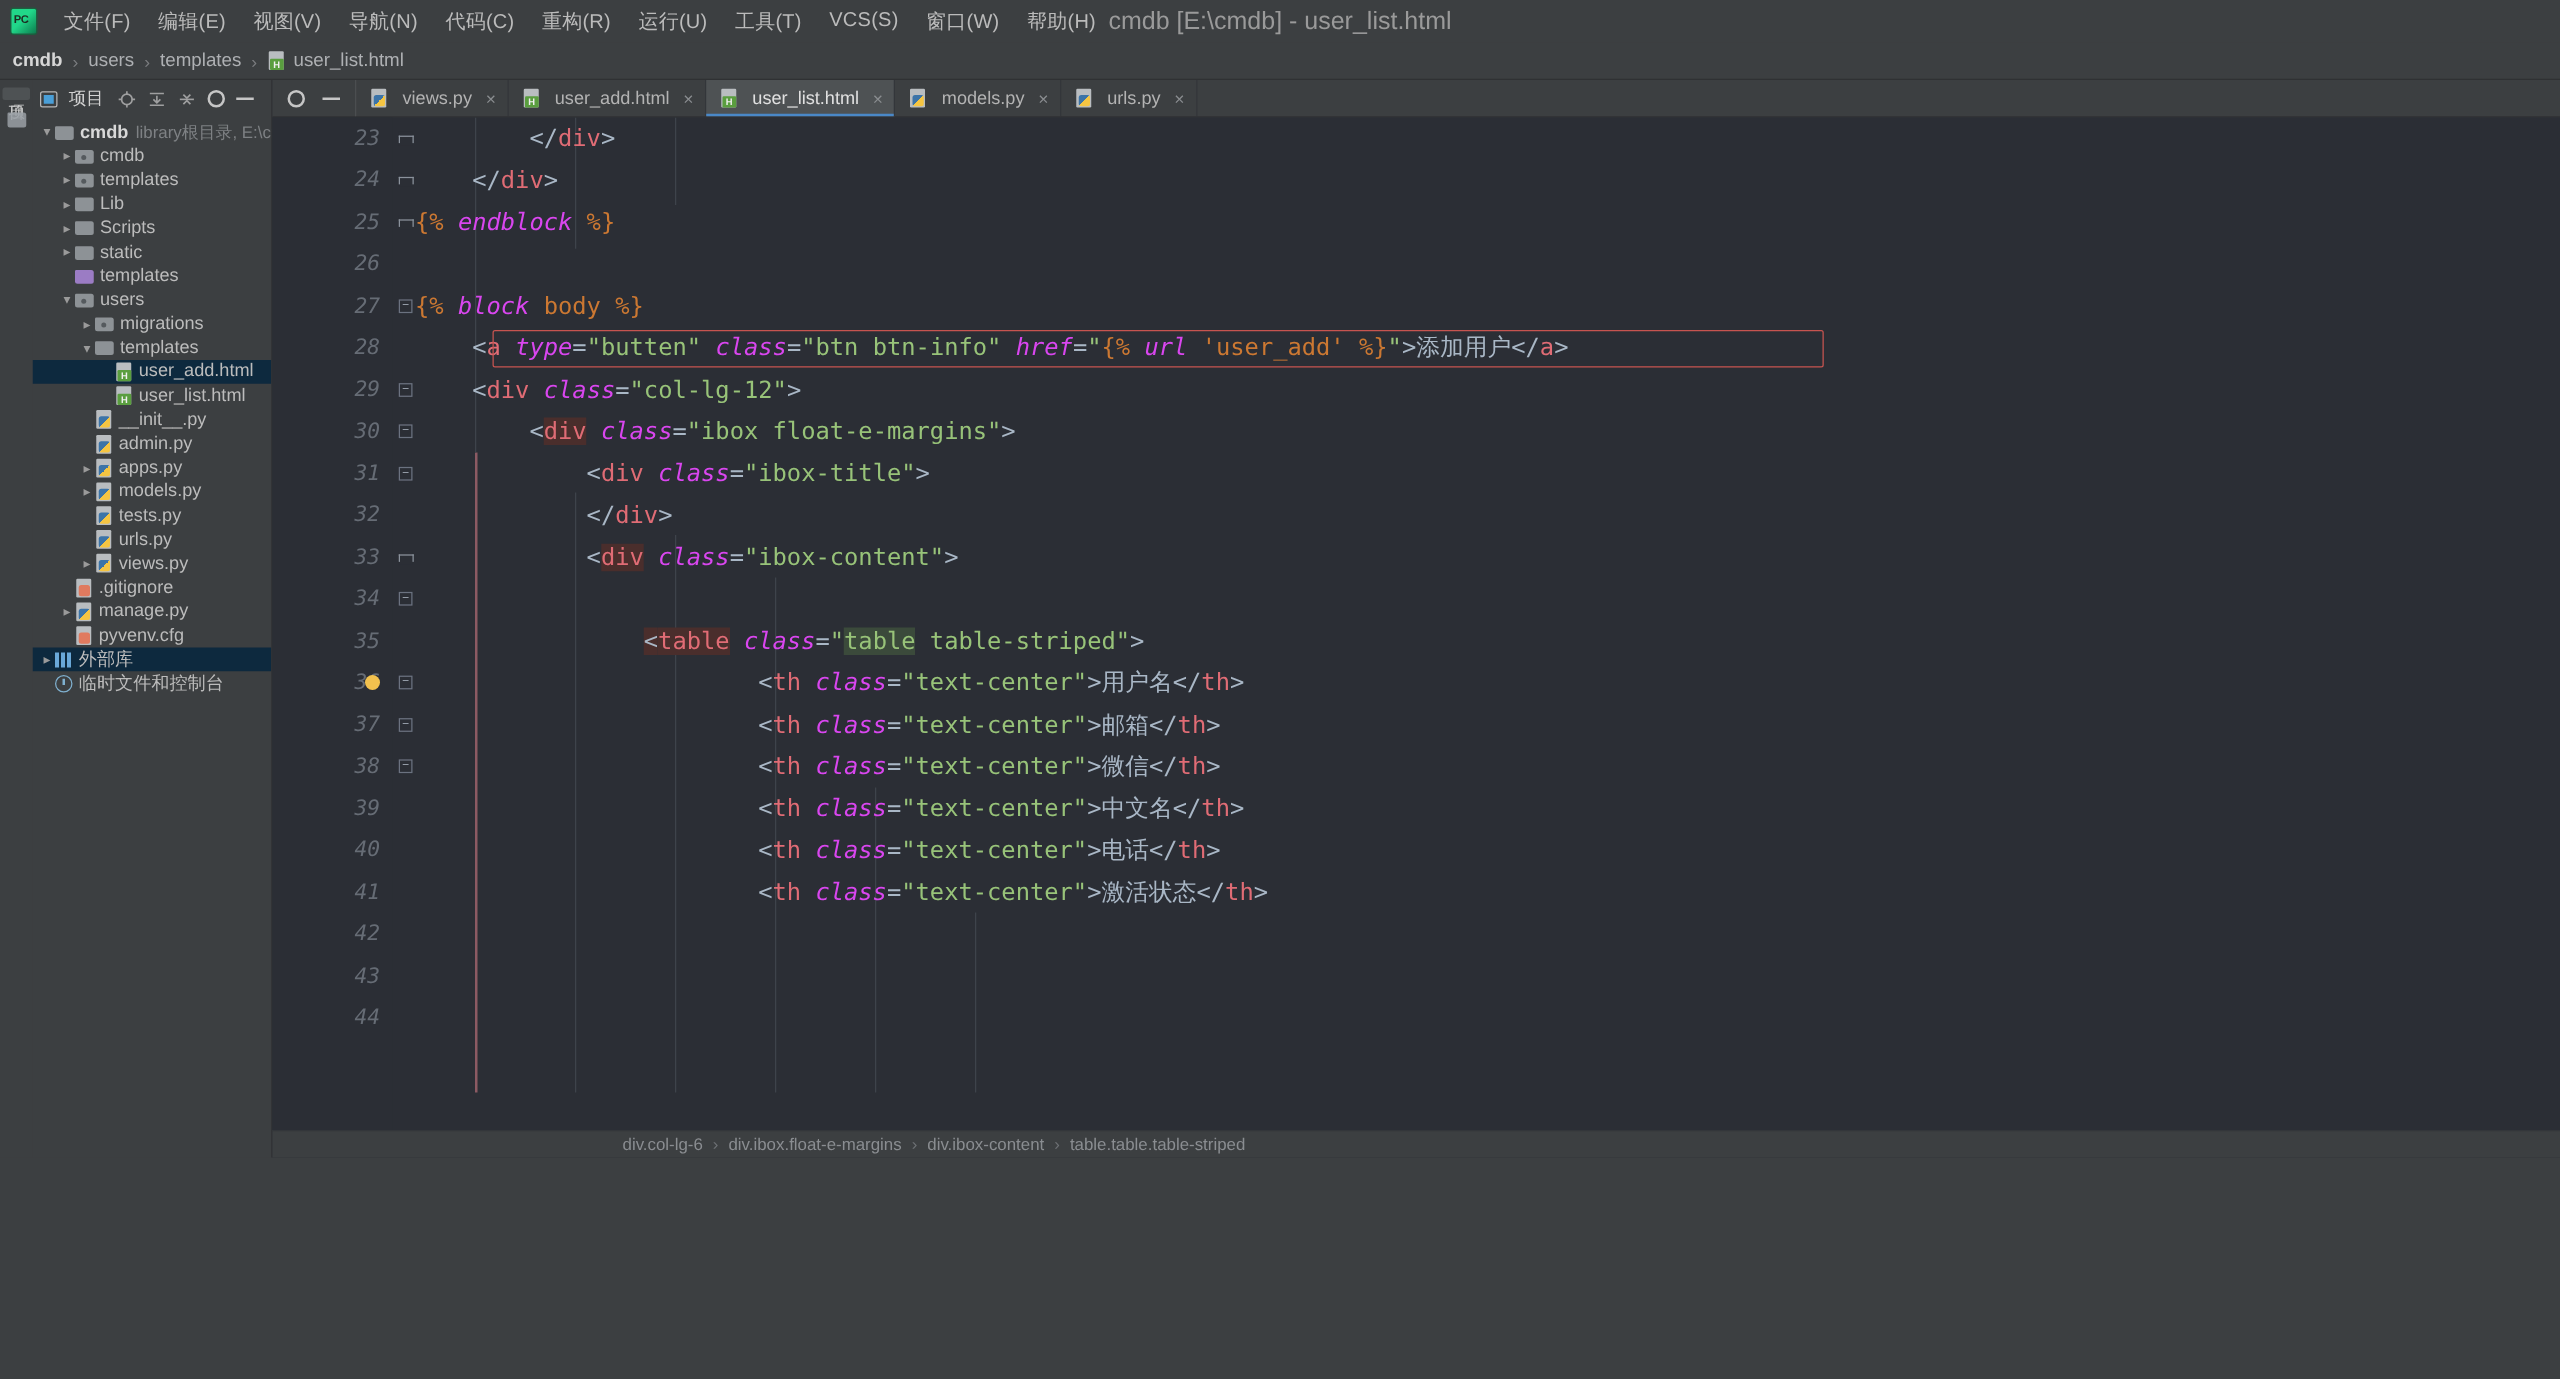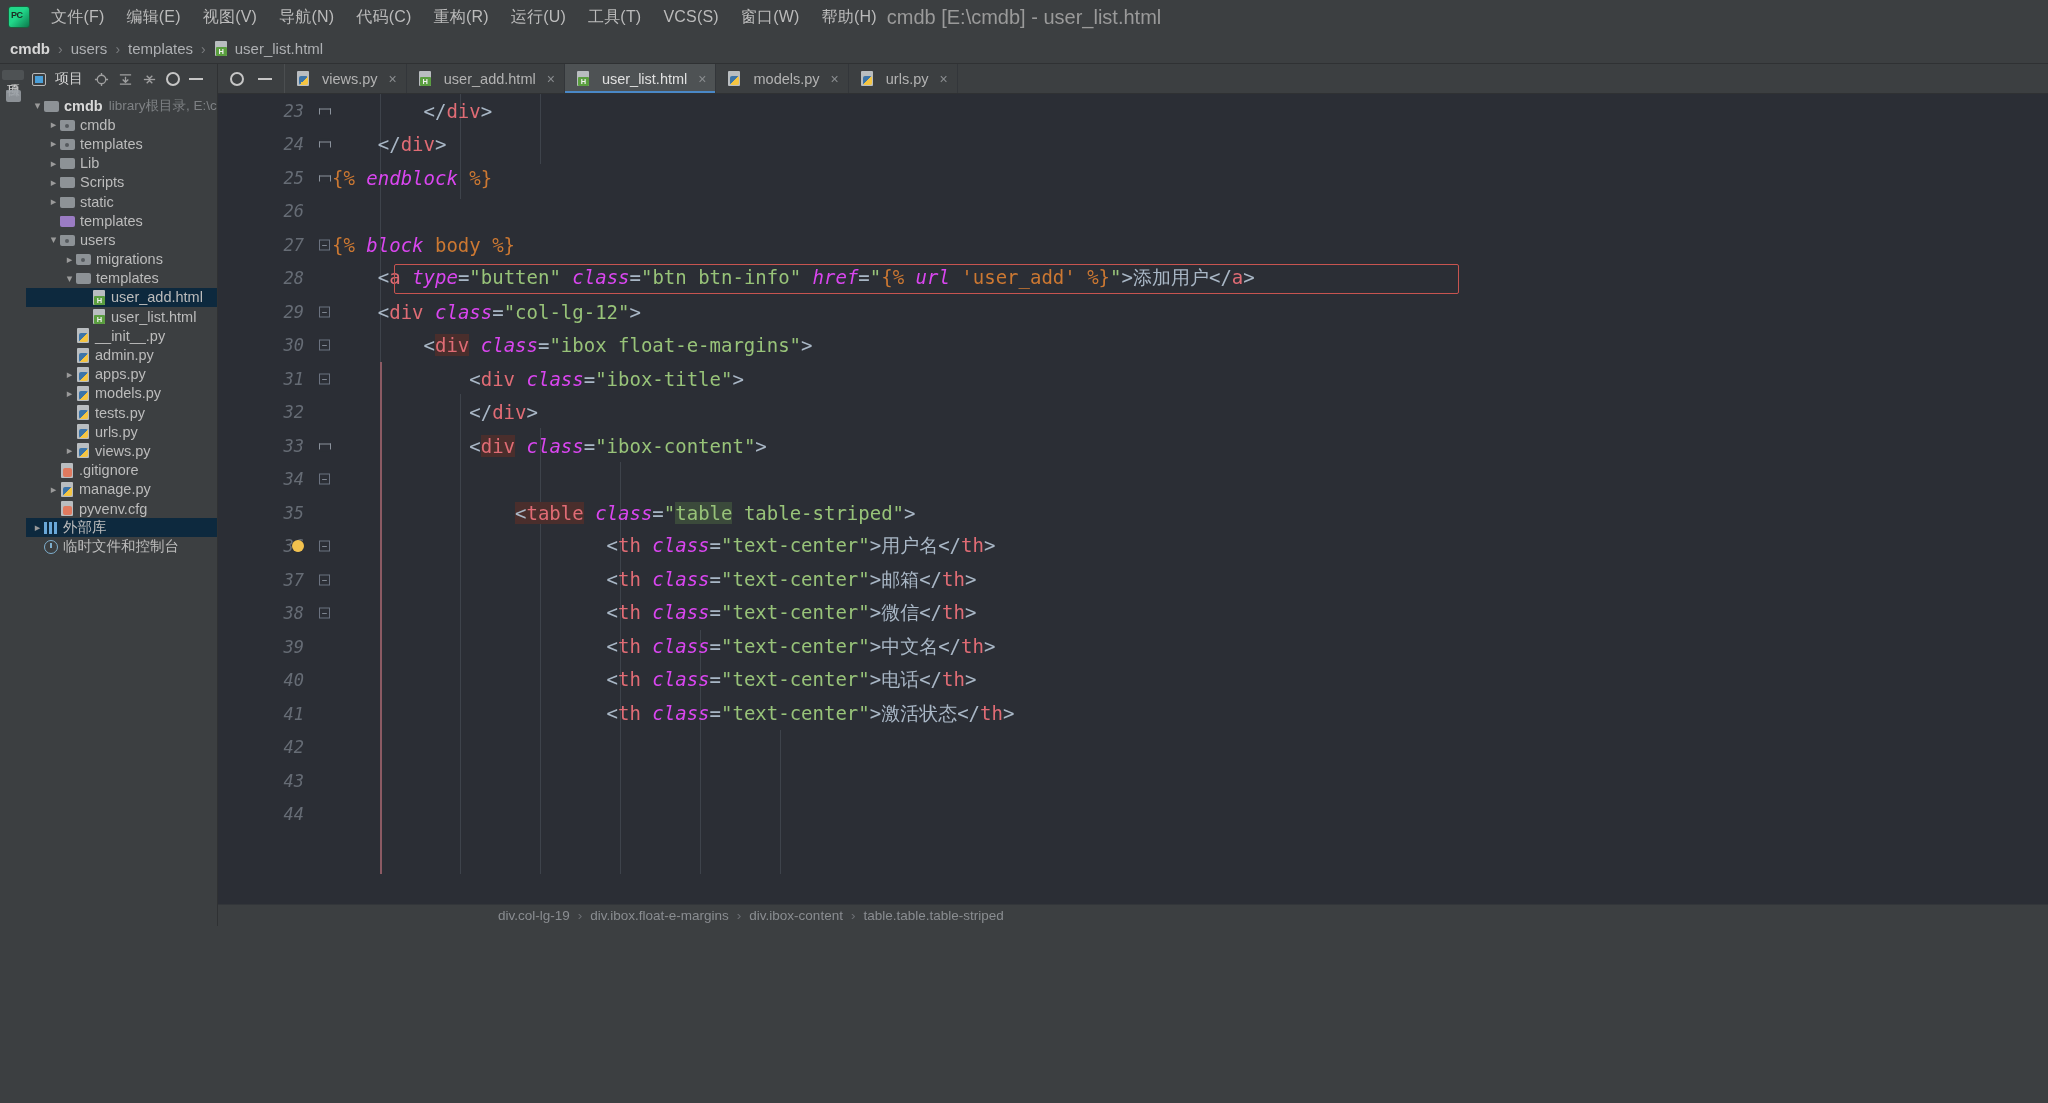--- a/index.html
+++ b/index.html
@@ -547,21 +547,21 @@
             <div class="cline"><span style="padding-left:18px;"><span class="t-txt">                        </span><span class="t-punc">&lt;</span><span class="t-tag">th</span><span class="t-txt"> </span><span class="t-attr">class</span><span class="t-punc">=</span><span class="t-str">"text-center"</span><span class="t-punc">&gt;</span><span class="t-txt">用户名</span><span class="t-punc">&lt;/</span><span class="t-tag">th</span><span class="t-punc">&gt;</span></span></div>
             <div class="cline"><span style="padding-left:18px;"><span class="t-txt">                        </span><span class="t-punc">&lt;</span><span class="t-tag">th</span><span class="t-txt"> </span><span class="t-attr">class</span><span class="t-punc">=</span><span class="t-str">"text-center"</span><span class="t-punc">&gt;</span><span class="t-txt">邮箱</span><span class="t-punc">&lt;/</span><span class="t-tag">th</span><span class="t-punc">&gt;</span></span></div>
             <div class="cline"><span style="padding-left:18px;"><span class="t-txt">                        </span><span class="t-punc">&lt;</span><span class="t-tag">th</span><span class="t-txt"> </span><span class="t-attr">class</span><span class="t-punc">=</span><span class="t-str">"text-center"</span><span class="t-punc">&gt;</span><span class="t-txt">微信</span><span class="t-punc">&lt;/</span><span class="t-tag">th</span><span class="t-punc">&gt;</span></span></div>
             <div class="cline"><span style="padding-left:18px;"><span class="t-txt">                        </span><span class="t-punc">&lt;</span><span class="t-tag">th</span><span class="t-txt"> </span><span class="t-attr">class</span><span class="t-punc">=</span><span class="t-str">"text-center"</span><span class="t-punc">&gt;</span><span class="t-txt">中文名</span><span class="t-punc">&lt;/</span><span class="t-tag">th</span><span class="t-punc">&gt;</span></span></div>
             <div class="cline"><span style="padding-left:18px;"><span class="t-txt">                        </span><span class="t-punc">&lt;</span><span class="t-tag">th</span><span class="t-txt"> </span><span class="t-attr">class</span><span class="t-punc">=</span><span class="t-str">"text-center"</span><span class="t-punc">&gt;</span><span class="t-txt">电话</span><span class="t-punc">&lt;/</span><span class="t-tag">th</span><span class="t-punc">&gt;</span></span></div>
             <div class="cline"><span style="padding-left:18px;"><span class="t-txt">                        </span><span class="t-punc">&lt;</span><span class="t-tag">th</span><span class="t-txt"> </span><span class="t-attr">class</span><span class="t-punc">=</span><span class="t-str">"text-center"</span><span class="t-punc">&gt;</span><span class="t-txt">激活状态</span><span class="t-punc">&lt;/</span><span class="t-tag">th</span><span class="t-punc">&gt;</span></span></div>
           </div>
       </div>
 
       <div class="bottom-bar">
-        <span class="bcrumb">div.col-lg-19</span>
+        <span class="bcrumb">div.col-lg-6</span>
         <span class="bsep">›</span>
         <span class="bcrumb">div.ibox.float-e-margins</span>
         <span class="bsep">›</span>
         <span class="bcrumb">div.ibox-content</span>
         <span class="bsep">›</span>
         <span class="bcrumb">table.table.table-striped</span>
       </div>
 
     </div>
   </div>

